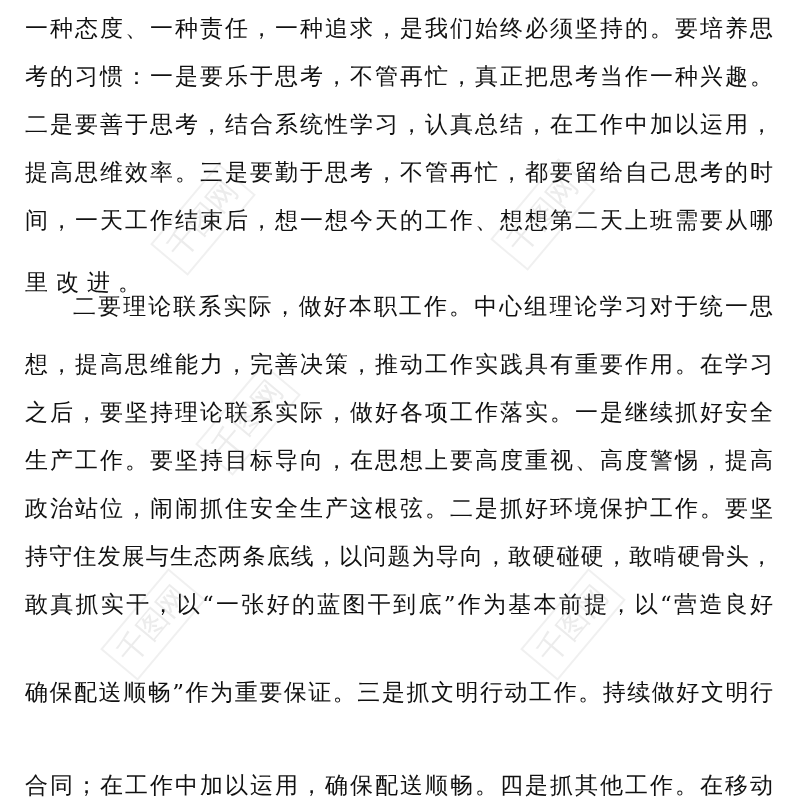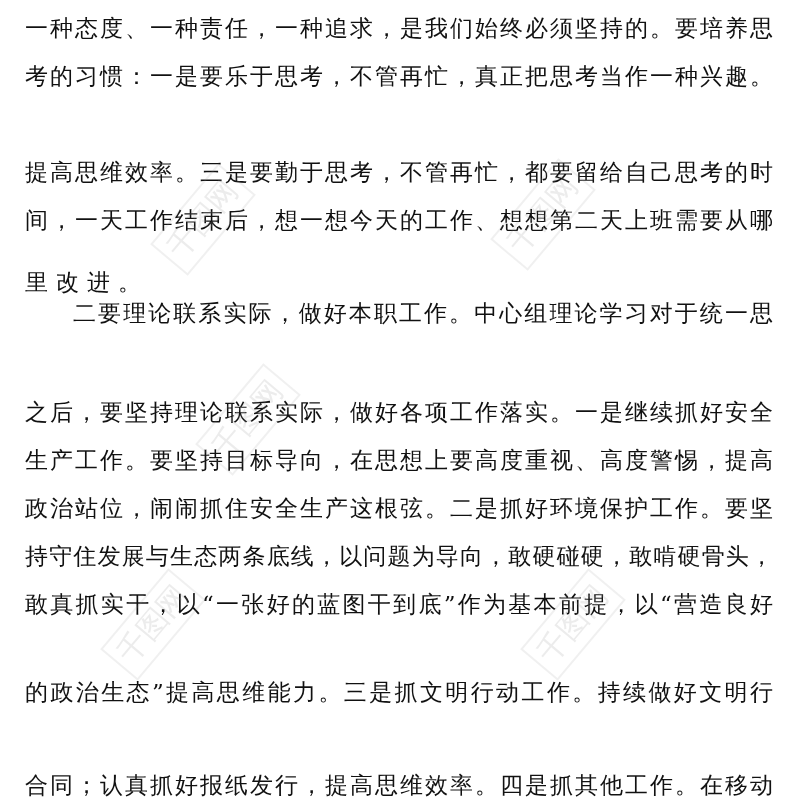--- a/index.html
+++ b/index.html
@@ -35,31 +35,33 @@
     pointer-events: none;
     white-space: nowrap;
   }
 </style>
 </head>
 <body>
 
 <div class="page">
   <div class="line" style="top:13px">一种态度、一种责任，一种追求，是我们始终必须坚持的。要培养思</div>
   <div class="line" style="top:61px">考的习惯：一是要乐于思考，不管再忙，真正把思考当作一种兴趣。</div>
+  <div class="line" style="top:109px">二是要善于思考，结合系统性学习，认真总结，在工作中加以运用，</div>
   <div class="line" style="top:157px">提高思维效率。三是要勤于思考，不管再忙，都要留给自己思考的时</div>
   <div class="line" style="top:205px">间，一天工作结束后，想一想今天的工作、想想第二天上班需要从哪</div>
   <div class="line short" style="top:267px">里改进。</div>
 
-  <div class="line indent" style="top:298px">二要理论联系实际，做好本职工作。中心组理论学习对于统一思</div>
+  <div class="line indent" style="top:291px">二要理论联系实际，做好本职工作。中心组理论学习对于统一思</div>
+  <div class="line" style="top:349px">想，提高思维能力，完善决策，推动工作实践具有重要作用。在学习</div>
   <div class="line" style="top:445px">生产工作。要坚持目标导向，在思想上要高度重视、高度警惕，提高</div>
   <div class="line" style="top:397px">之后，要坚持理论联系实际，做好各项工作落实。一是继续抓好安全</div>
   <div class="line" style="top:541px">持守住发展与生态两条底线，以问题为导向，敢硬碰硬，敢啃硬骨头，</div>
   <div class="line" style="top:493px">政治站位，闹闹抓住安全生产这根弦。二是抓好环境保护工作。要坚</div>
   <div class="line" style="top:589px">敢真抓实干，以“一张好的蓝图干到底”作为基本前提，以“营造良好</div>
-  <div class="line" style="top:677px">的政治生态”提高思维能力。三是抓文明行动工作。持续做好文明行</div>
-  <div class="line" style="top:770px">合同；认真抓好报纸发行，提高思维效率。四是抓其他工作。在移动</div>
+  <div class="line" style="top:677px">确保配送顺畅”作为重要保证。三是抓文明行动工作。持续做好文明行</div>
+  <div class="line" style="top:770px">合同；在工作中加以运用，确保配送顺畅。四是抓其他工作。在移动</div>
 
   <div class="watermark" style="left:150px; top:195px">千图网</div>
   <div class="watermark" style="left:490px; top:190px">千图网</div>
   <div class="watermark" style="left:195px; top:395px">千图网</div>
   <div class="watermark" style="left:100px; top:600px">千图网</div>
   <div class="watermark" style="left:520px; top:600px">千图网</div>
 </div>
 
 </body></html>

